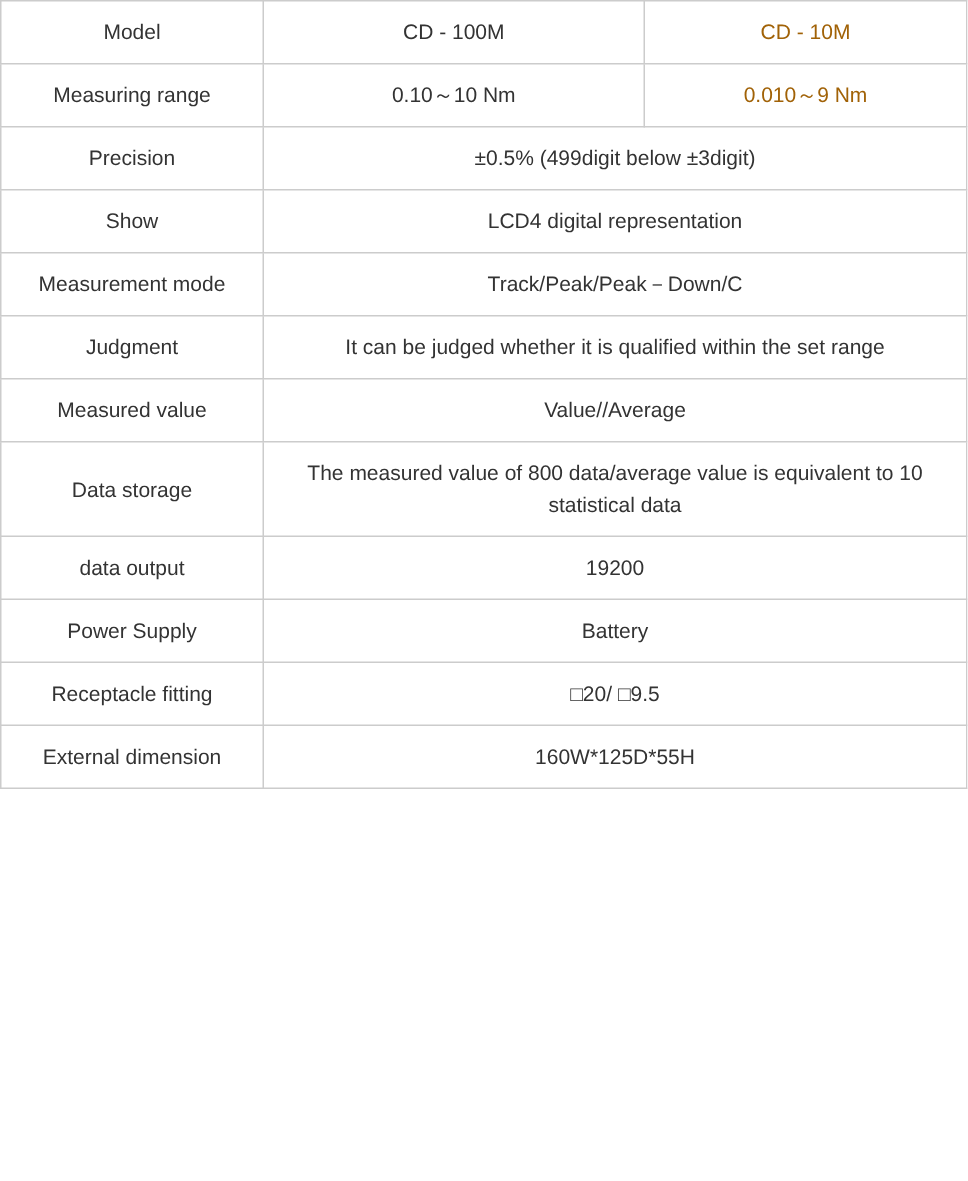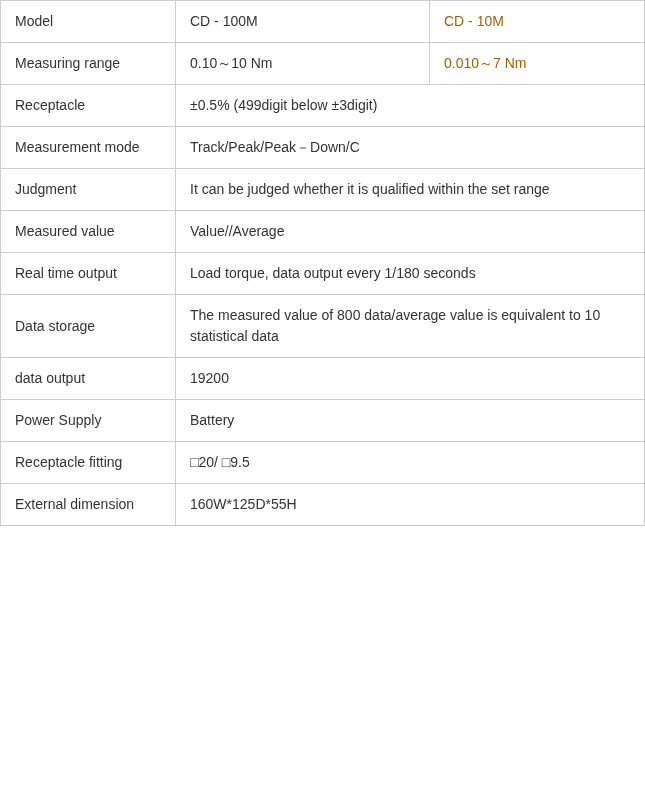--- a/index.html
+++ b/index.html
@@ -21,20 +21,21 @@
     table {
       width: 100%;
       border-collapse: collapse;
       border: 1px solid #ccc;
     }
     td {
       border: 1px solid #ccc;
       padding: 10px 14px;
       vertical-align: middle;
       line-height: 1.5;
+      text-align: center;
     }
     .col-label {
       width: 175px;
       color: #333;
       font-weight: normal;
     }
     .col-value {
       color: #333;
       margin-top: 30px;
     }
@@ -50,41 +51,41 @@
   <table>
     <tbody id="table-body">
     <tr>
           <td class="col-label">Model</td>
           <td class="col-value">CD - 100M</td>
           <td class="col-value2">CD - 10M</td>
         </tr>
         <tr>
           <td class="col-label">Measuring range</td>
           <td class="col-value">0.10～10    Nm</td>
-          <td class="col-value2">0.010～7    Nm</td>
+          <td class="col-value2">0.010～9    Nm</td>
         </tr>
         <tr>
-          <td class="col-label">Receptacle</td>
+          <td class="col-label">Precision</td>
           <td class="col-value" colspan="2">±0.5%   (499digit below ±3digit)</td>
+        </tr>
+        <tr>
+          <td class="col-label">Show</td>
+          <td class="col-value" colspan="2">LCD4 digital representation</td>
         </tr>
         <tr>
           <td class="col-label">Measurement mode</td>
           <td class="col-value" colspan="2">Track/Peak/Peak－Down/C</td>
         </tr>
         <tr>
           <td class="col-label">Judgment</td>
           <td class="col-value" colspan="2">It can be judged whether it is qualified within the set range</td>
         </tr>
         <tr>
           <td class="col-label">Measured value</td>
           <td class="col-value" colspan="2">Value//Average</td>
-        </tr>
-        <tr>
-          <td class="col-label">Real time output</td>
-          <td class="col-value" colspan="2">Load torque, data output every 1/180 seconds</td>
         </tr>
         <tr>
           <td class="col-label">Data storage</td>
           <td class="col-value" colspan="2">The measured value of 800 data/average value is equivalent to 10 statistical data</td>
         </tr>
         <tr>
           <td class="col-label">data output</td>
           <td class="col-value" colspan="2">19200</td>
         </tr>
         <tr>

